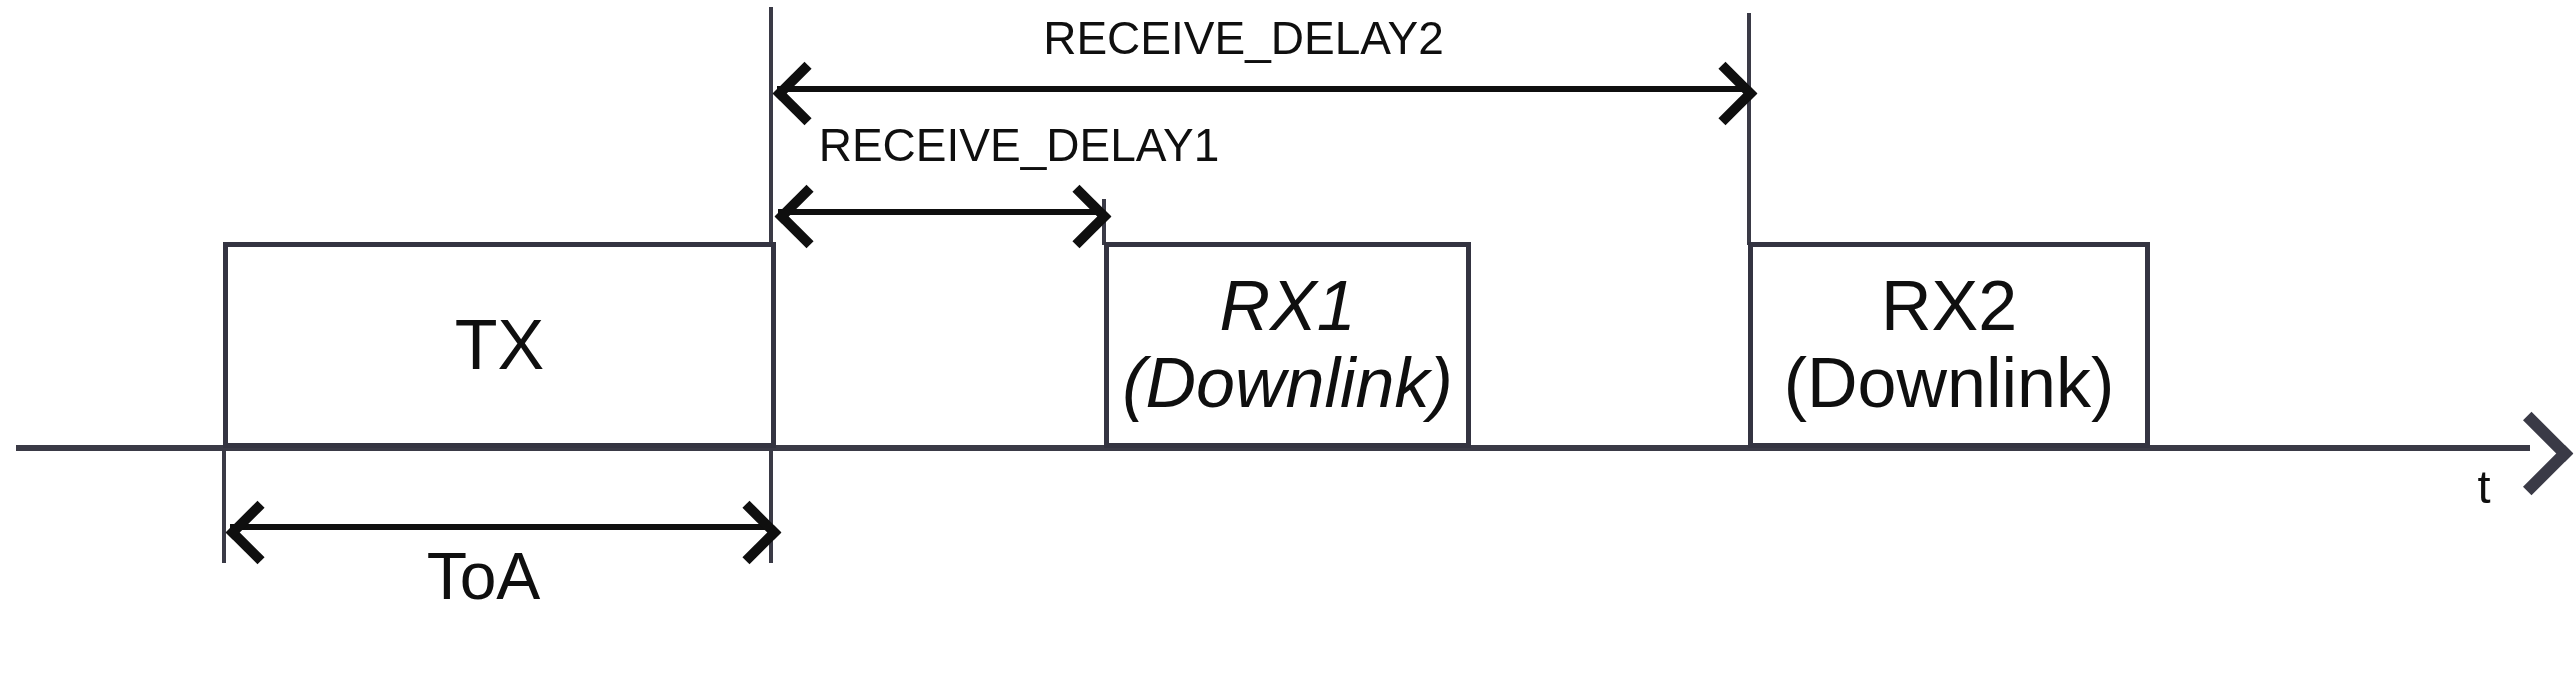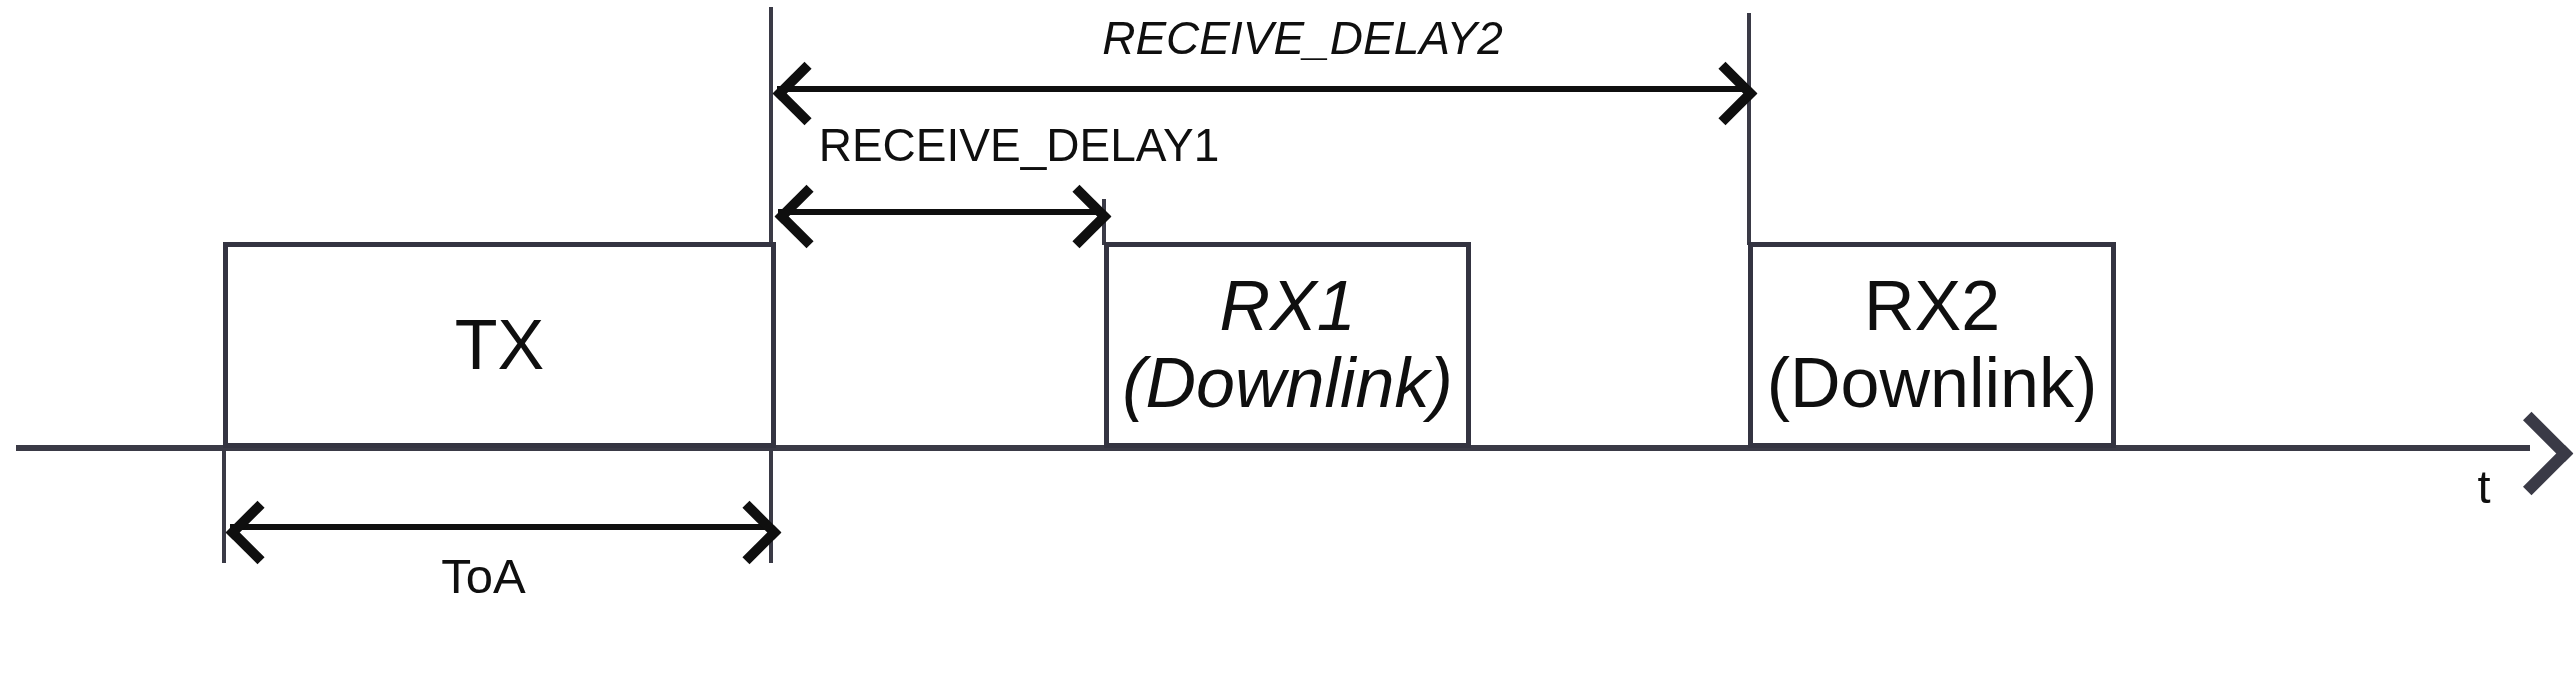--- a/index.html
+++ b/index.html
@@ -21,41 +21,41 @@
   .t-label{position:absolute;left:2443px;top:461px;width:82px;text-align:center;
     font-size:47px;line-height:51px;}
   
   .box{position:absolute;top:242px;height:206px;box-sizing:border-box;
     border:5.5px solid #343441;background:#ffffff;
     display:flex;flex-direction:column;align-items:center;justify-content:center;
     text-align:center;font-size:70px;line-height:77px;}
   .box span{display:block;}
   .box-tx{left:223px;width:553px;}
   .box-rx1{left:1104px;width:367px;font-style:italic;}
-  .box-rx2{left:1748px;width:368px;text-align:right;}
+  .box-rx2{left:1748px;width:402px;text-align:right;}
   
   .shaft{position:absolute;height:5.5px;background:#0f0f0f;}
   .chev{position:absolute;width:35px;height:35px;
     border-top:10px solid #0f0f0f;border-right:10px solid #0f0f0f;}
   .chev-r{transform:rotate(45deg);}
   .chev-l{transform:rotate(-135deg);}
   .rd2-shaft{left:777px;top:86px;width:966px;}
   .rd2-head-l{left:782px;top:71px;}
   .rd2-head-r{left:1703px;top:71px;}
   .rd1-shaft{left:778px;top:209px;width:321px;}
   .rd1-head-l{left:784px;top:194px;}
   .rd1-head-r{left:1057px;top:194px;}
   .toa-shaft{left:230px;top:524px;width:538px;}
   .toa-head-l{left:235px;top:510px;}
   .toa-head-r{left:727px;top:510px;}
   
   .lbl{position:absolute;text-align:center;font-size:46px;line-height:51px;white-space:nowrap;}
-  .rd2-lbl{left:1029px;top:12.8px;width:547px;font-style:italic;}
+  .rd2-lbl{left:970px;top:12.8px;width:547px;}
   .rd1-lbl{left:791px;top:120px;width:456px;}
-  .toa-lbl{left:210px;top:547px;width:547px;font-size:49px;line-height:58px;}
+  .toa-lbl{left:210px;top:547px;width:547px;font-size:66px;line-height:58px;}
   .toa-lbl span{display:block;}
 </style>
 </head>
 <body>
 
 <div class="canvas">
 
   <div class="vline vl-a-top"></div>
   <div class="vline vl-a-bottom"></div>
   <div class="vline vl-toa-left"></div>

